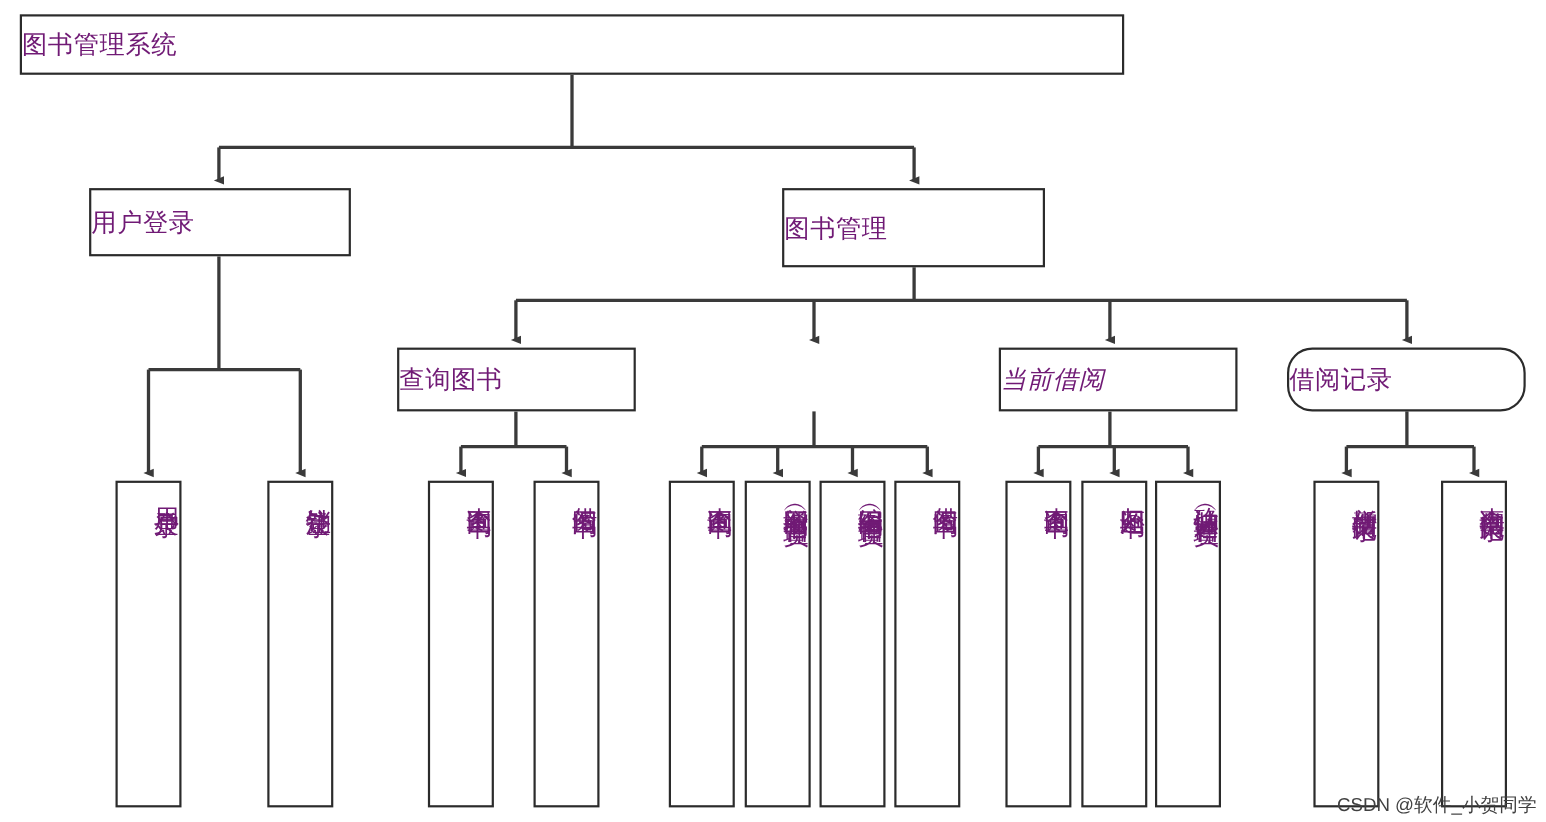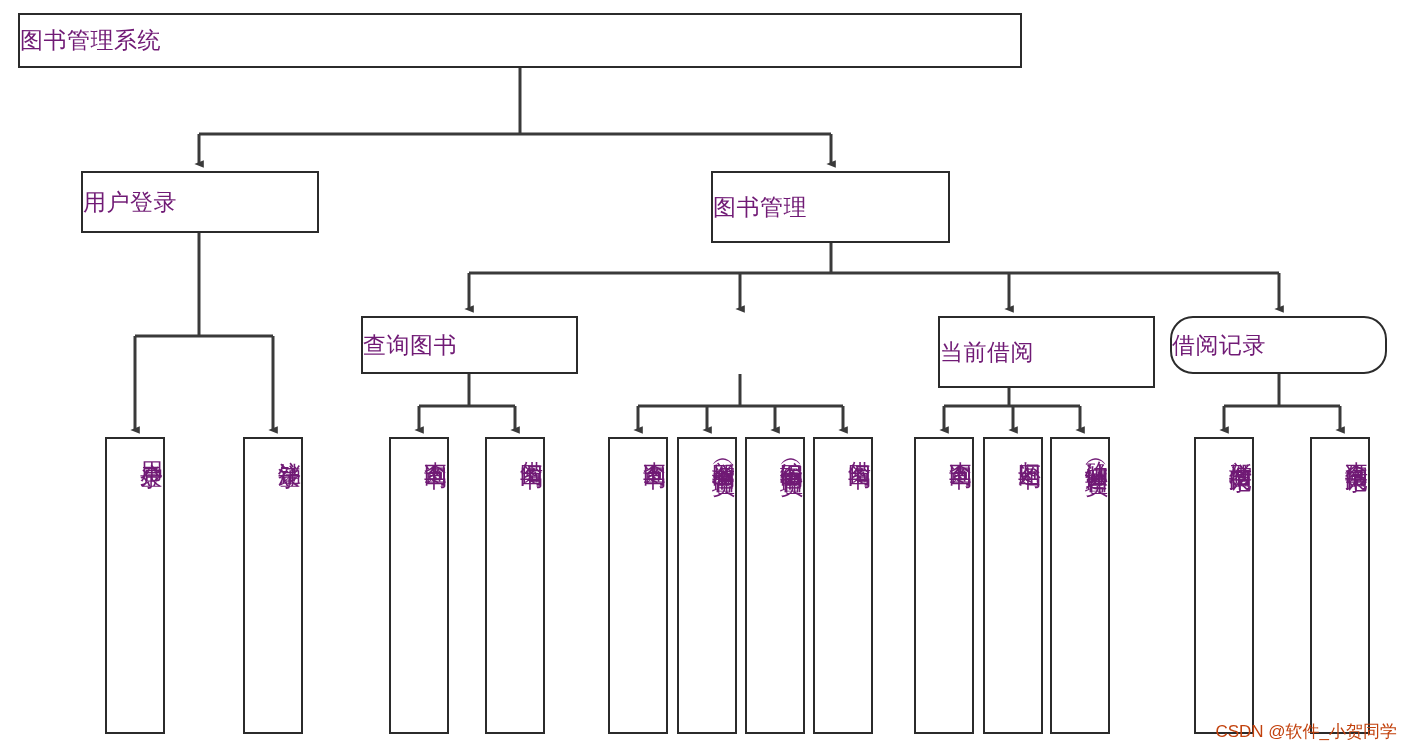--- a/index.html
+++ b/index.html
@@ -54,21 +54,21 @@
   }
   .node-v .label {
     writing-mode: vertical-rl;
     text-orientation: upright;
   }
   #watermark {
     position: absolute;
     right: 8px;
     bottom: 4px;
     font-size: 17px;
-    color: #c2410c;
+    color: #404040;
     white-space: nowrap;
     pointer-events: none;
     font-family: "Liberation Sans", "DejaVu Sans", sans-serif;
   }
 </style>
 </head>
 <body>
 
 <div id="diagram-root">
 
@@ -129,21 +129,21 @@
   <div class="node node-h" id="node-user-login" style="left: 81px; top: 171px; width: 238px; height: 62px;">
     <span class="label">用户登录</span>
   </div>
   <div class="node node-h" id="node-book-manage" style="left: 711px; top: 171px; width: 239px; height: 72px;">
     <span class="label">图书管理</span>
   </div>
 
   <div class="node node-h" id="node-new-book-recommend" style="left: 361px; top: 316px; width: 217px; height: 58px;">
     <span class="label">查询图书</span>
   </div>
-  <div class="node node-h" id="node-current-borrow" style="left: 938px; top: 316px; width: 217px; height: 72px;">
+  <div class="node node-h" id="node-current-borrow" style="left: 908px; top: 316px; width: 217px; height: 58px; font-style: italic;">
     <span class="label">当前借阅</span>
   </div>
   <div class="node node-h" id="node-borrow-record" style="left: 1170px; top: 316px; width: 217px; height: 58px; border-radius: 23px;">
     <span class="label">借阅记录</span>
   </div>
 
   <div class="node node-v" id="leaf-user-login" style="left: 105px; top: 437px; width: 60px; height: 297px;">
     <span class="label">用户登录</span>
   </div>
   <div class="node node-v" id="leaf-user-logout" style="left: 243px; top: 437px; width: 60px; height: 297px;">

